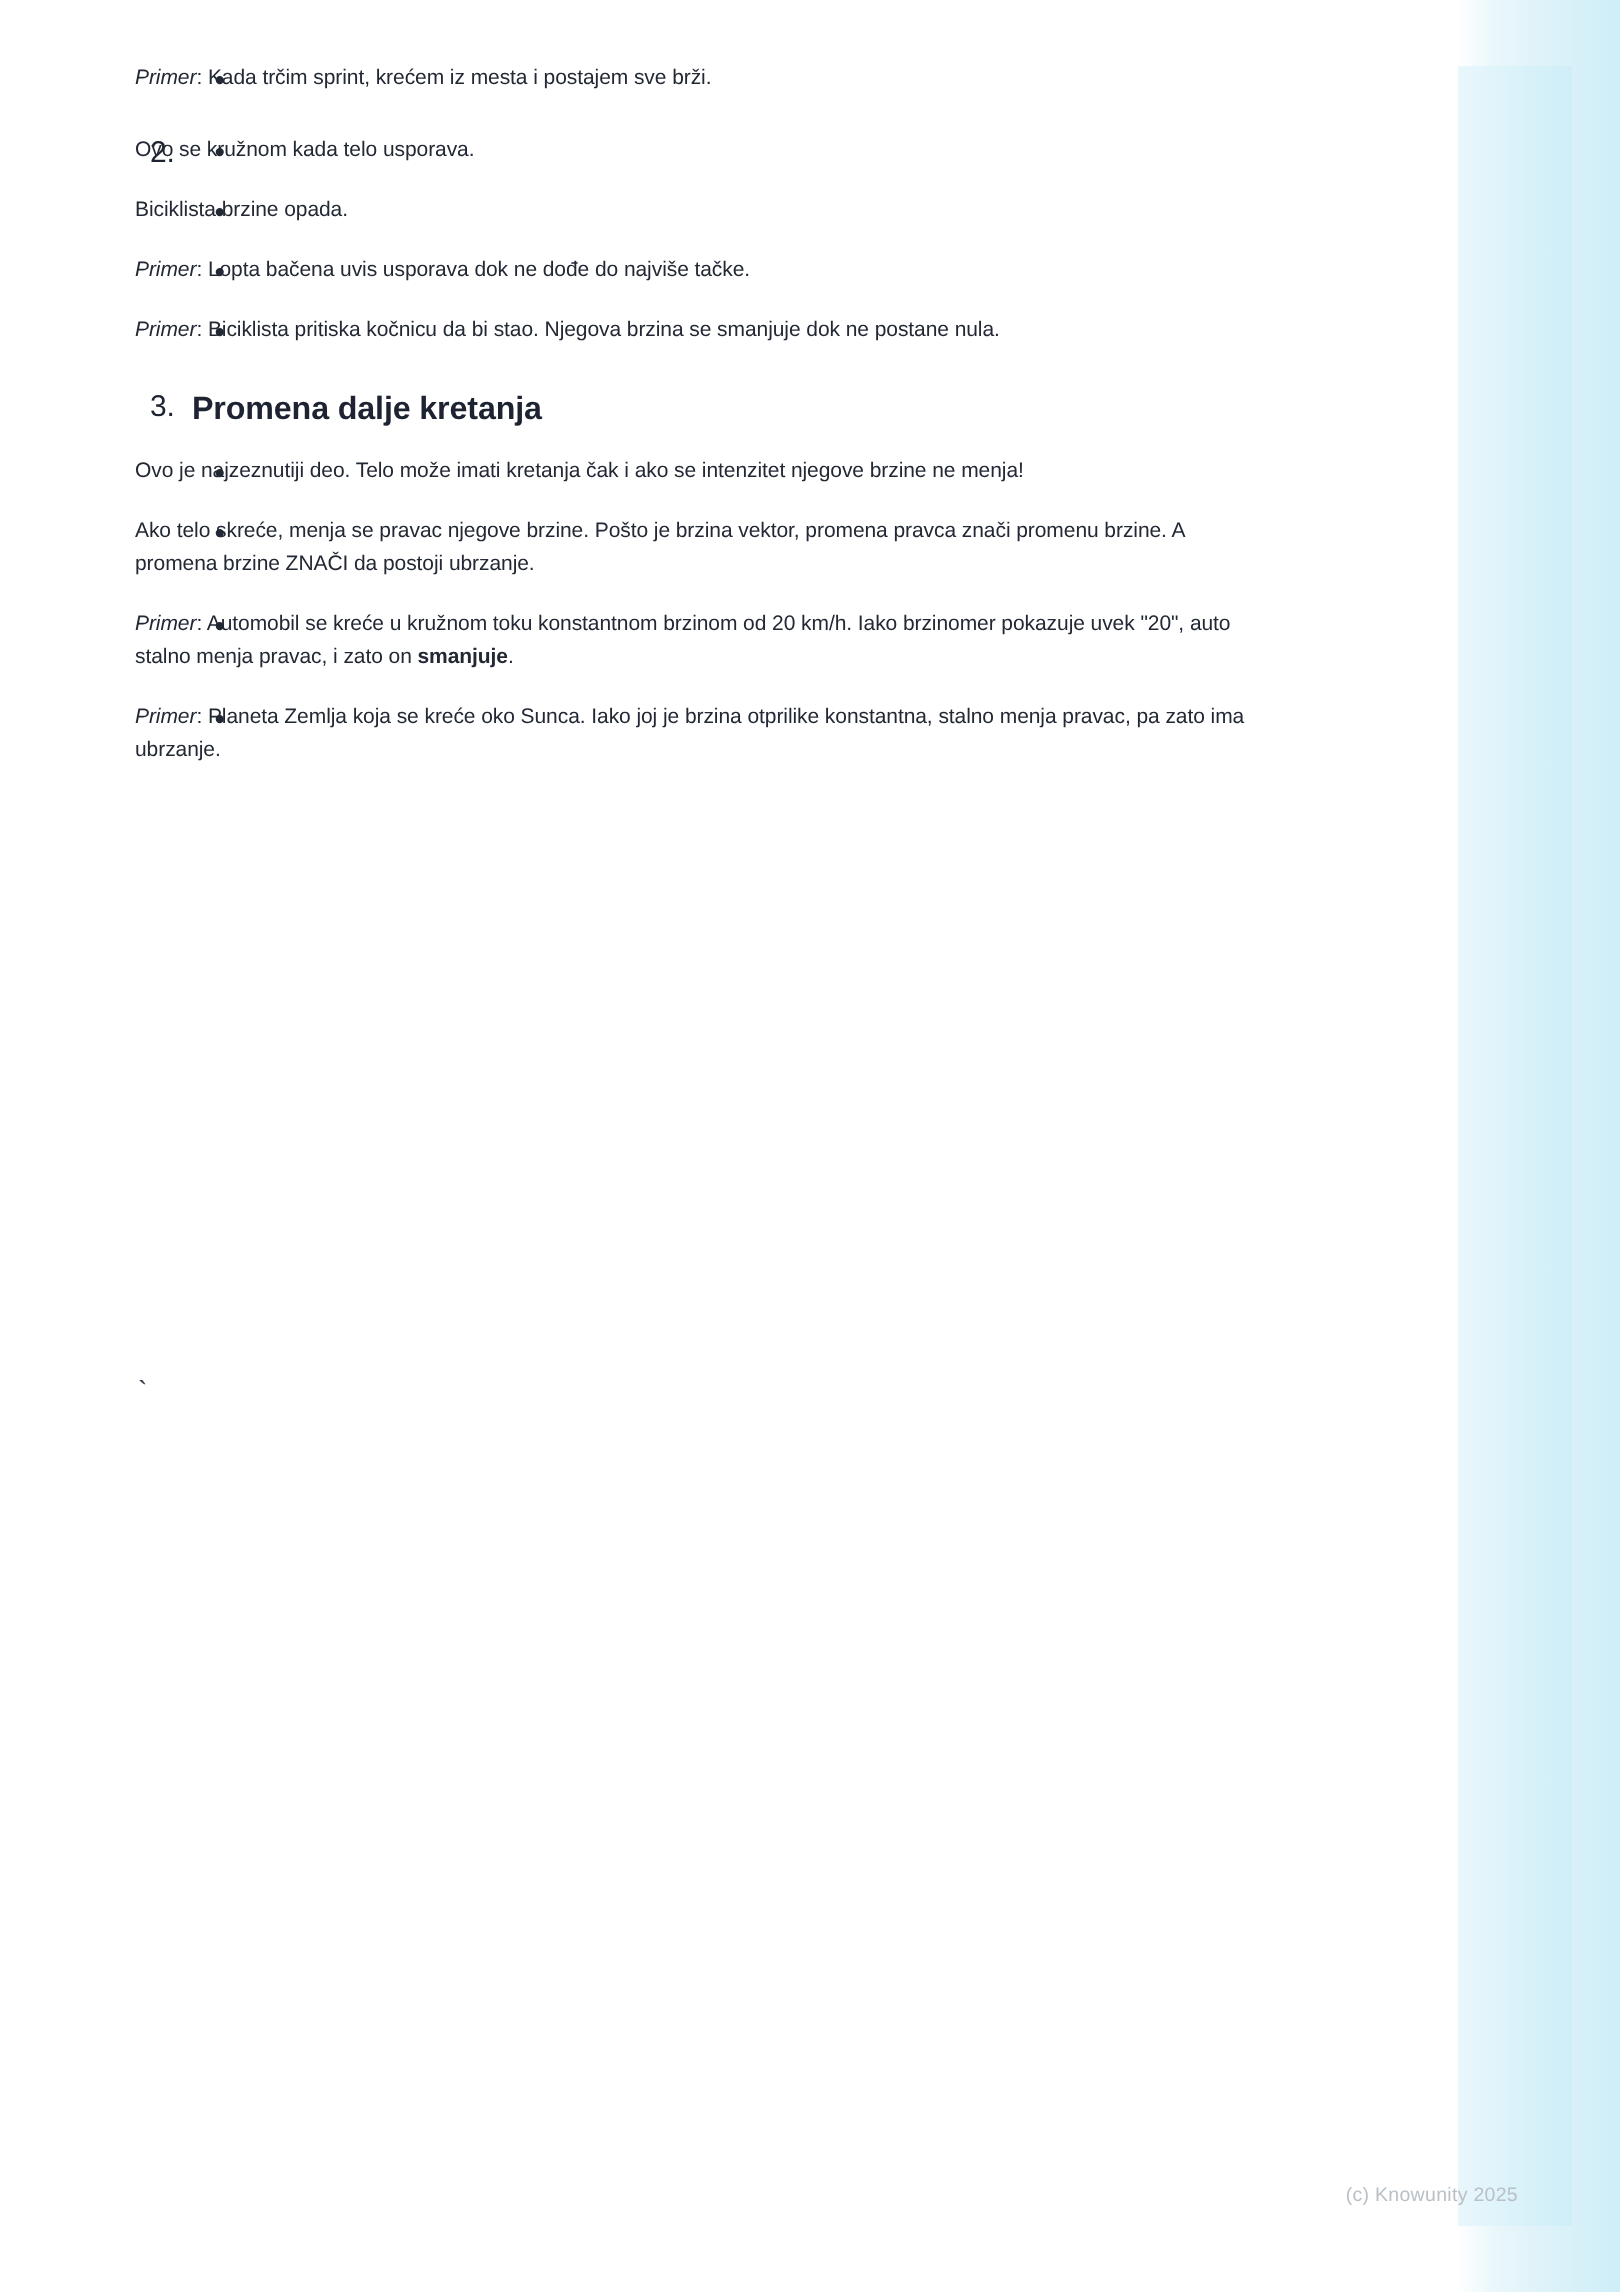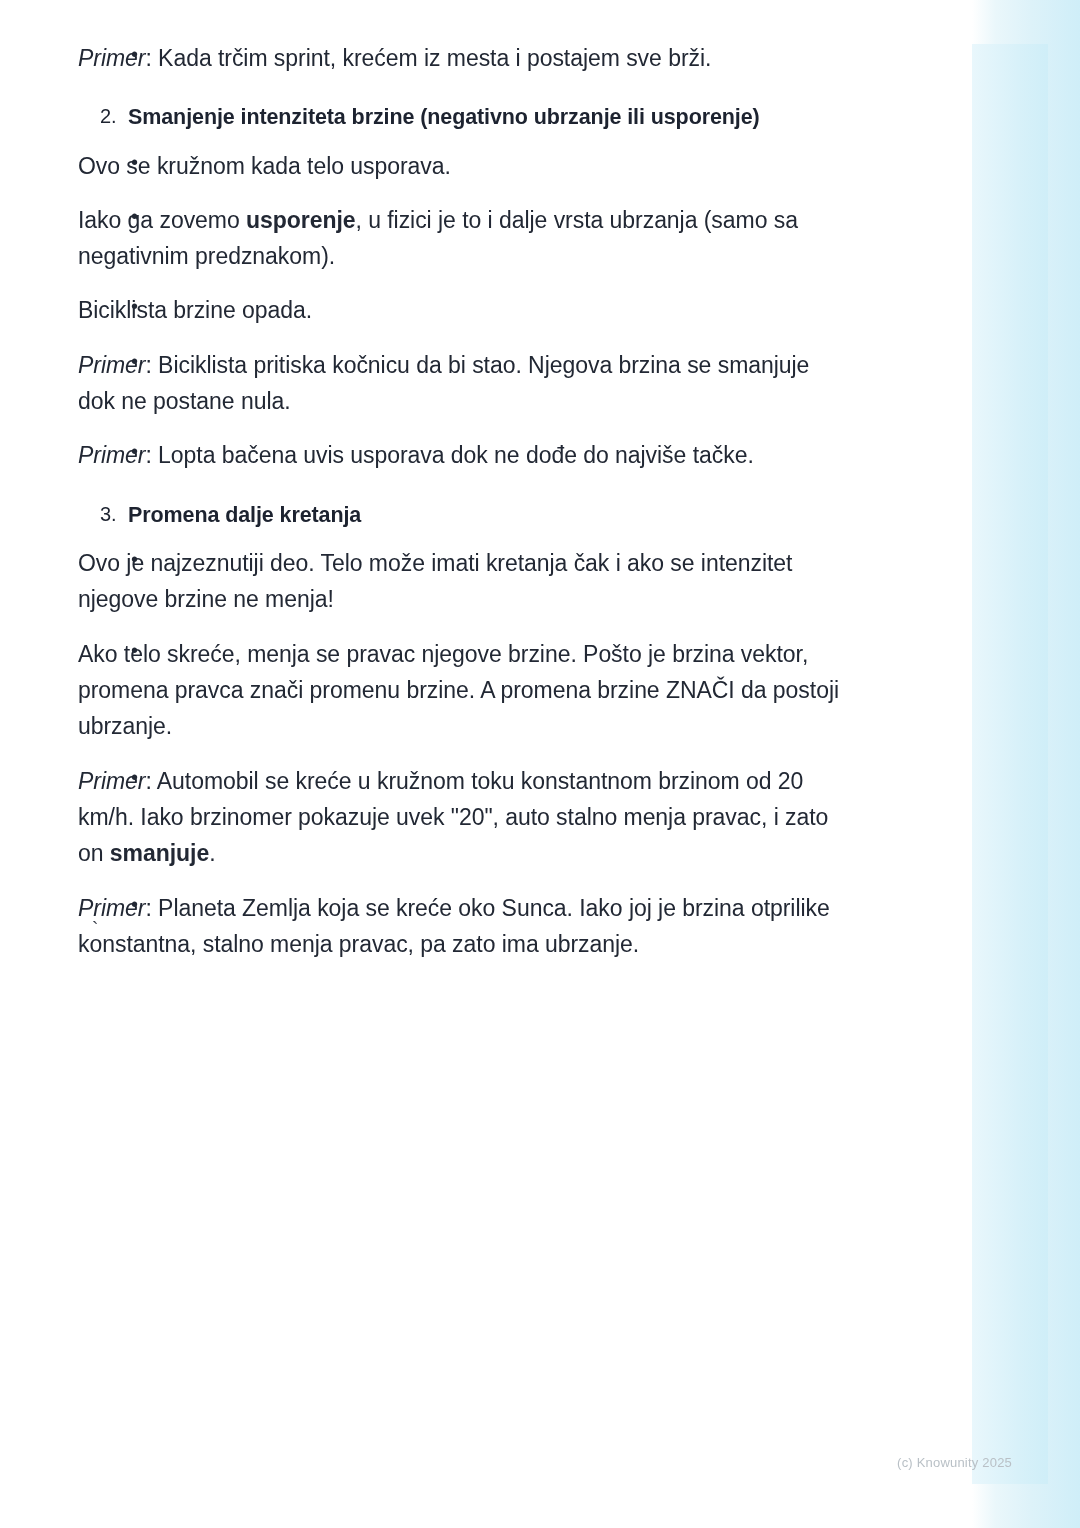--- a/index.html
+++ b/index.html
@@ -63,25 +63,25 @@
     color: #1d2330;
   }
 
   ul.bullets {
     list-style: none;
     margin: 0;
     padding: 0;
   }
   ul.bullets > li {
     position: relative;
-    font-size: 23px;
+    font-size: 14px;
     line-height: 1.58;
     padding-left: 78px;
     padding-right: 60px;
-    margin: 0 0 18px 0;
+    margin: 0 0 18px 12px;
     letter-spacing: -0.05px;
     color: #222834;
   }
   ul.bullets > li::before {
     content: "\2022";
     position: absolute;
     left: 131px;
     top: -1px;
     font-size: 20px;
     color: #222834;
@@ -122,38 +122,34 @@
   <div class="content">
 
     <ul class="bullets">
       <li>
         <em class="it">Primer</em><span>: Kada trčim sprint, krećem iz mesta i postajem sve brži.</span>
       </li>
     </ul>
 
     <div class="numbered-head">
       <span class="num">2.</span>
-      <span>Smanjenje intenziteta brzine (negativno ubrzanje ili usporenje)</span>
     </div>
 
     <ul class="bullets">
       <li>
         <span>Ovo se kružnom kada telo usporava.</span>
       </li>
       <li>
-        <span>Iako ga zovemo </span><strong class="bd">usporenje</strong><span>, u fizici je to i dalje vrsta ubrzanja (samo sa negativnim predznakom).</span>
-      </li>
-      <li>
         <span>Biciklista brzine opada.</span>
       </li>
       <li>
-        <em class="it">Primer</em><span>: Biciklista pritiska kočnicu da bi stao. Njegova brzina se smanjuje dok ne postane nula.</span>
+        <em class="it">Primer</em><span>: Lopta bačena uvis usporava dok ne dođe do najviše tačke.</span>
       </li>
       <li>
-        <em class="it">Primer</em><span>: Lopta bačena uvis usporava dok ne dođe do najviše tačke.</span>
+        <em class="it">Primer</em><span>: Biciklista pritiska kočnicu da bi stao. Njegova brzina se smanjuje dok ne postane nula.</span>
       </li>
     </ul>
 
     <div class="numbered-head">
       <span class="num">3.</span>
       <span>Promena dalje kretanja</span>
     </div>
 
     <ul class="bullets">
       <li>

